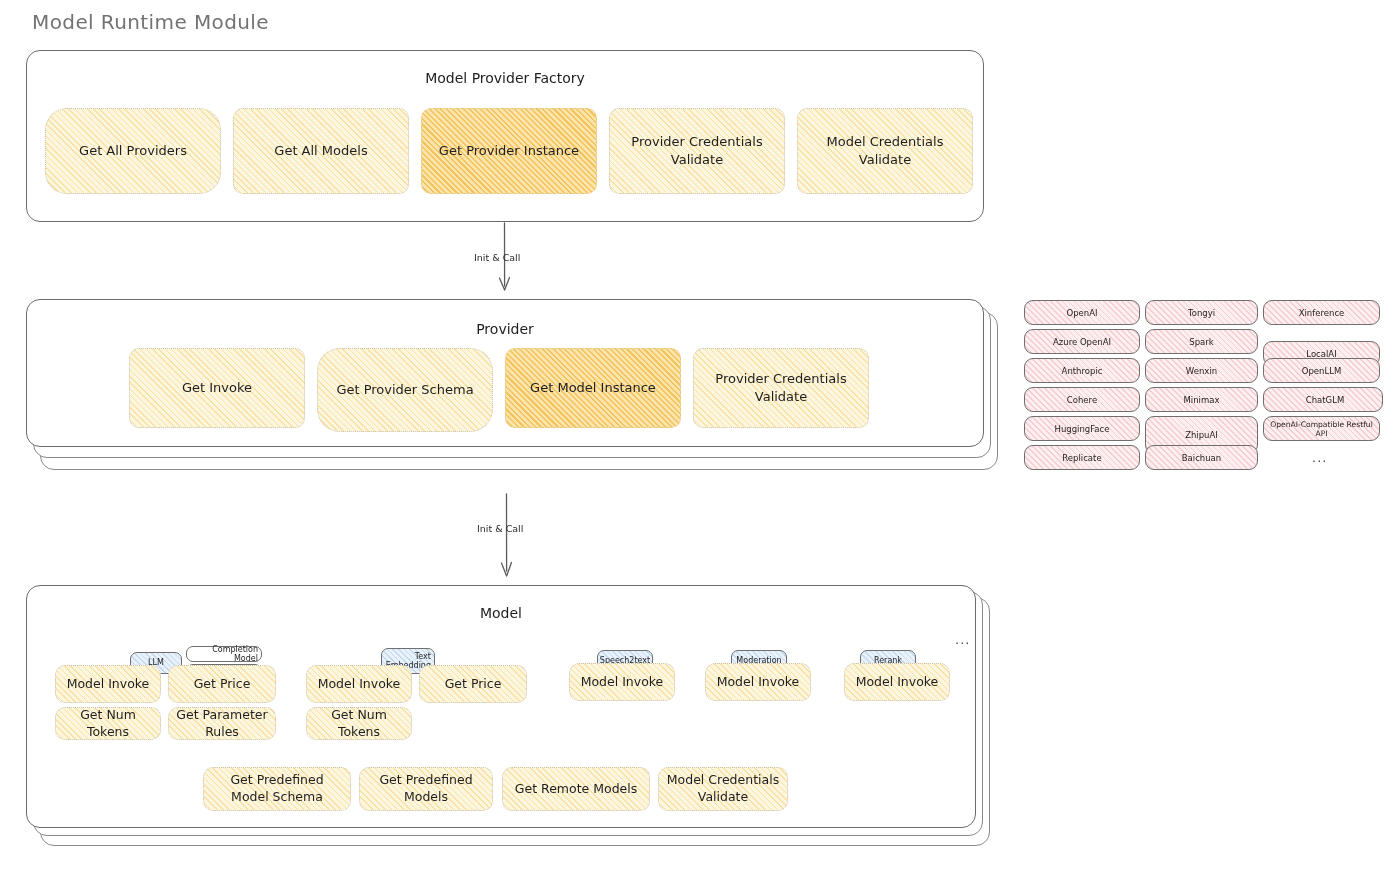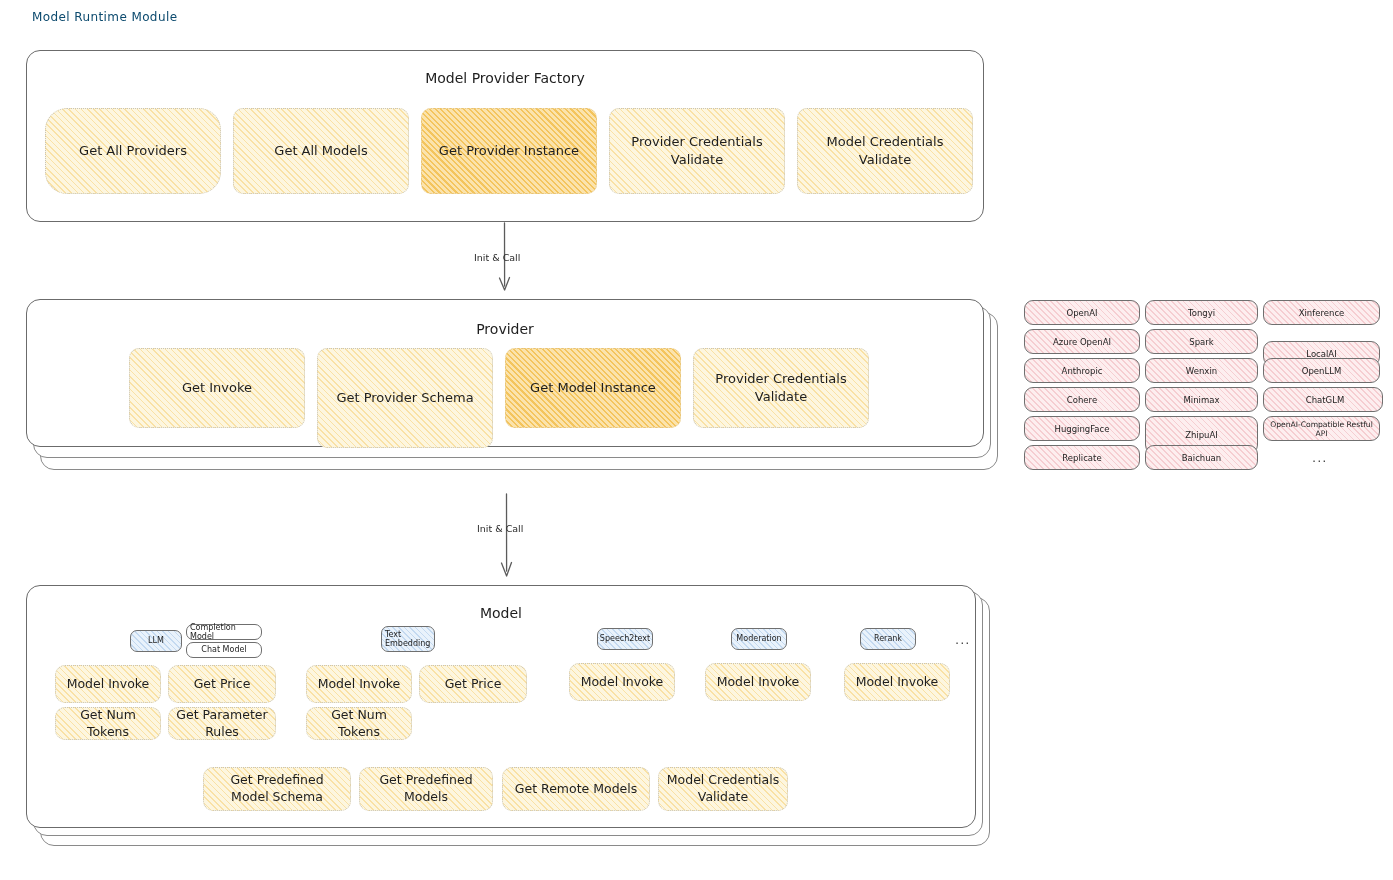--- a/index.html
+++ b/index.html
@@ -5,21 +5,21 @@
   html,body{margin:0;padding:0;background:#ffffff;}
   body{
     width:1393px;height:880px;position:relative;overflow:hidden;
     font-family:"DejaVu Sans","Liberation Sans",sans-serif;
     color:#1e1e1e;
   }
   .abs{position:absolute;}
 
   
   #page-title{
-    left:32px;top:10px;font-size:12px;letter-spacing:.4px;color:#0c4a6e;
+    left:32px;top:10px;font-size:20px;letter-spacing:.4px;color:#737373;
   }
 
   
   .card{
     position:absolute;background:#fff;border:1.2px solid #6b6b6b;border-radius:14px;
     box-sizing:border-box;
   }
   .card-shadowlayer{
     position:absolute;background:#fff;border:1.1px solid #8a8a8a;border-radius:14px;
     box-sizing:border-box;z-index:0;
@@ -58,27 +58,27 @@
     background-image:repeating-linear-gradient(45deg,
         rgba(228,130,140,.30) 0px, rgba(228,130,140,.30) 1.1px,
         rgba(255,255,255,0) 1.1px, rgba(255,255,255,0) 4.2px);
     font-size:8.5px;color:#1e1e1e;padding:2px 4px;
   }
   .pill.tiny{font-size:7.6px;}
 
   
   .chip{
     position:absolute;box-sizing:border-box;border-radius:7px;
-    display:flex;align-items:center;justify-content:center;text-align:left;
+    display:flex;align-items:center;justify-content:center;text-align:right;
     border:1.1px solid #6f6f6f;
     background-color:#e9f2fb;
     background-image:repeating-linear-gradient(45deg,
         rgba(110,160,215,.30) 0px, rgba(110,160,215,.30) 1.0px,
         rgba(255,255,255,0) 1.0px, rgba(255,255,255,0) 4.0px);
-    font-size:8px;line-height:1.15;color:#1e1e1e;padding:1px 3px;
+    font-size:8px;line-height:1.15;color:#1e1e1e;padding:1px 3px;margin-top:22px;
   }
   .chip.plain{
     background-color:#ffffff;background-image:none;
   }
 
   
   .arrow-label{
     position:absolute;font-size:9.5px;color:#2b2b2b;white-space:nowrap;
   }
   .ellipsis{
@@ -106,21 +106,21 @@
   <path d="M4.5 56 L9.6 68 L14.5 55.5" stroke="#5b5b5b" stroke-width="1.3" fill="none" stroke-linecap="round" stroke-linejoin="round"></path>
 </svg>
 <div class="arrow-label" style="left:474px;top:252px;">Init &amp; Call</div>
 
 <div class="card-shadowlayer" style="left:40px;top:312px;width:958px;height:158px;"></div>
 <div class="card-shadowlayer" style="left:33px;top:306px;width:958px;height:152px;z-index:1;"></div>
 <div class="card card-main" style="left:26px;top:299px;width:958px;height:148px;">
   <div class="card-title" style="top:21px;">Provider</div>
 
   <div class="hbox" style="left:102px;top:48px;width:176px;height:80px;">Get Invoke</div>
-  <div class="hbox" style="left:290px;top:48px;width:176px;height:100px;">Get Provider Schema</div>
+  <div class="hbox" style="left:290px;top:48px;width:176px;height:84px;border-radius:23px;">Get Provider Schema</div>
   <div class="hbox strong" style="left:478px;top:48px;width:176px;height:80px;">Get Model Instance</div>
   <div class="hbox" style="left:666px;top:48px;width:176px;height:80px;">Provider Credentials Validate</div>
 </div>
 
 <div class="abs" style="left:1024px;top:300px;width:360px;height:175px;">
 
   <div class="pill" style="left:0px;top:0px;width:116px;height:25px;">OpenAI</div>
   <div class="pill" style="left:0px;top:29px;width:116px;height:25px;">Azure OpenAI</div>
   <div class="pill" style="left:0px;top:58px;width:116px;height:25px;">Anthropic</div>
   <div class="pill" style="left:0px;top:87px;width:116px;height:25px;">Cohere</div>

